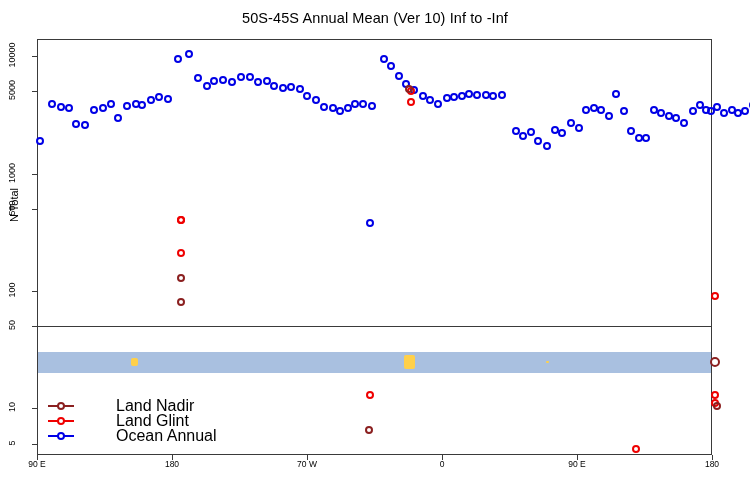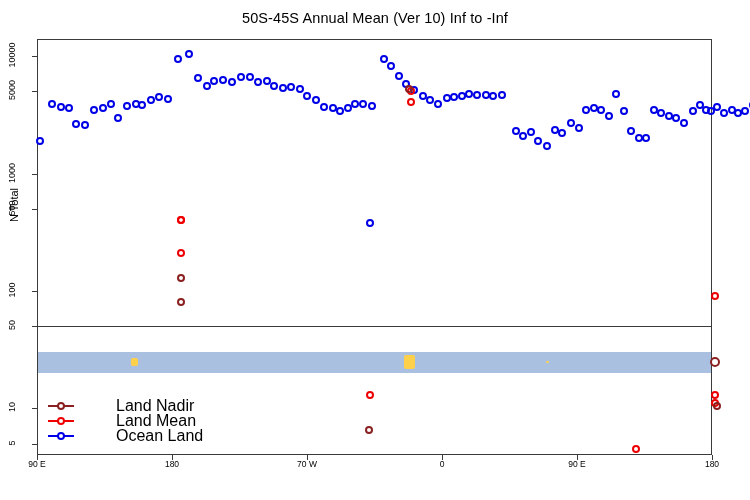--- a/index.html
+++ b/index.html
@@ -222,23 +222,23 @@
     <div class="legend-row">
       <span class="legend-line" style="background:#8b2020;">
           <span class="lmark" style="border:2px solid #8b2020;"></span>
         </span>
       <span class="legend-label">Land Nadir</span>
     </div>
     <div class="legend-row">
       <span class="legend-line" style="background:#ef0000;">
           <span class="lmark" style="border:2px solid #ef0000;"></span>
         </span>
-      <span class="legend-label">Land Mean</span>
+      <span class="legend-label">Land Glint</span>
     </div>
     <div class="legend-row">
       <span class="legend-line" style="background:#0000e6;">
           <span class="lmark" style="border:2px solid #0000e6;"></span>
         </span>
-      <span class="legend-label">Ocean Land</span>
+      <span class="legend-label">Ocean Annual</span>
     </div>
   </div>
 
 </div>
 
 </body></html>

